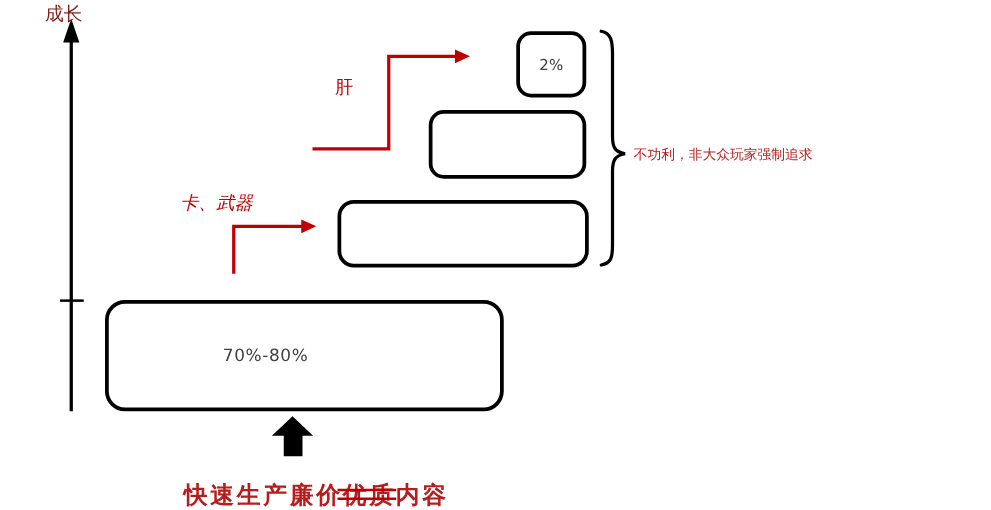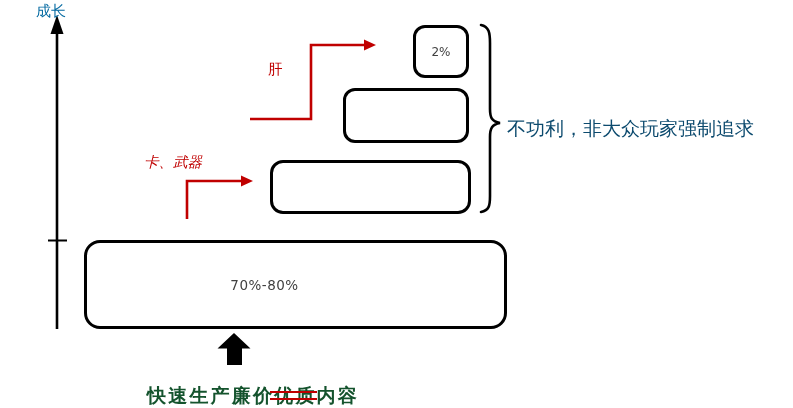--- a/index.html
+++ b/index.html
@@ -26,51 +26,51 @@
     border: 3px solid #000000;
     background: #ffffff;
     display: flex;
     align-items: center;
     justify-content: center;
     color: #404040;
   }
   .box-top   { left: 413px; top: 25px;  width: 56px;  height: 53px; border-radius: 12px; font-size: 12px; }
   .box-tier2 { left: 343px; top: 88px;  width: 126px; height: 55px; border-radius: 12px; }
   .box-tier3 { left: 270px; top: 160px; width: 201px; height: 54px; border-radius: 13px; }
-  .box-base  { left: 84px;  top: 240px; width: 423px; height: 89px; border-radius: 16px; font-size: 13.5px; }
+  .box-base  { left: 84px;  top: 240px; width: 319px; height: 89px; border-radius: 16px; font-size: 13.5px; }
   .base-value { position: relative; left: -31px; letter-spacing: 0.5px; }
   .axis-label {
     position: absolute;
     left: 36px; top: 2px;
     font-size: 15px;
-    color: #0369a1;
+    color: #7f1d1d;
   }
   .red-label {
     position: absolute;
     color: #c00000;
     font-size: 14.5px;
     white-space: nowrap;
   }
   .red-label.gan    { left: 268px; top: 60px; }
   .red-label.kawuqi { left: 144px; top: 153px; font-style: italic; }
   .note {
     position: absolute;
     left: 507px;
-    font-size: 19px;
-    color: #0c4a6e;
+    font-size: 11px;
+    color: #b91c1c;
     white-space: nowrap;
   }
   .note1 { top: 116px; }
   .note2 { top: 148px; }
   .caption {
     position: absolute;
     left: 147px; top: 383px;
     font-size: 19px;
     font-weight: bold;
-    color: #14532d;
+    color: #b91c1c;
     letter-spacing: 2.2px;
     white-space: nowrap;
   }
   .struck { position: relative; display: inline-block; }
   .struck::before, .struck::after {
     content: "";
     position: absolute;
     left: -4px; right: 0px;
     height: 2px;
     background: #c00000;

